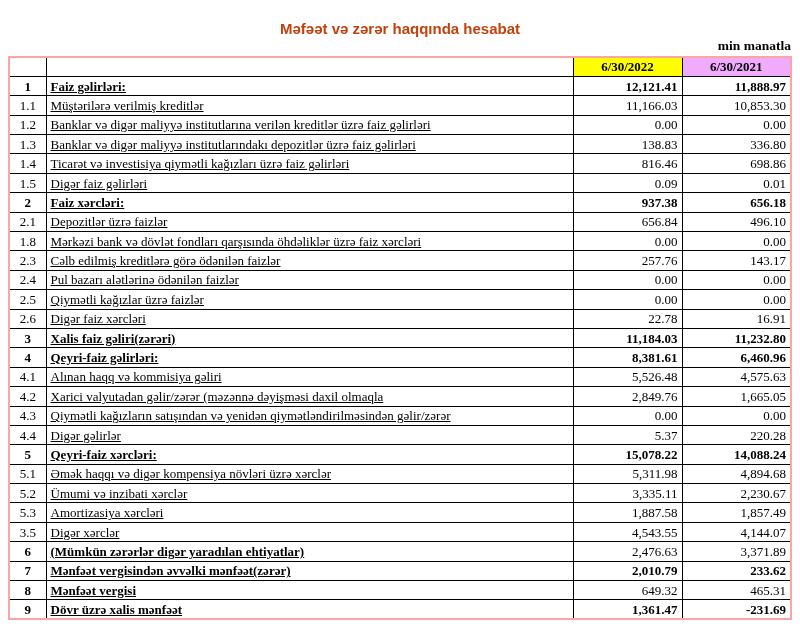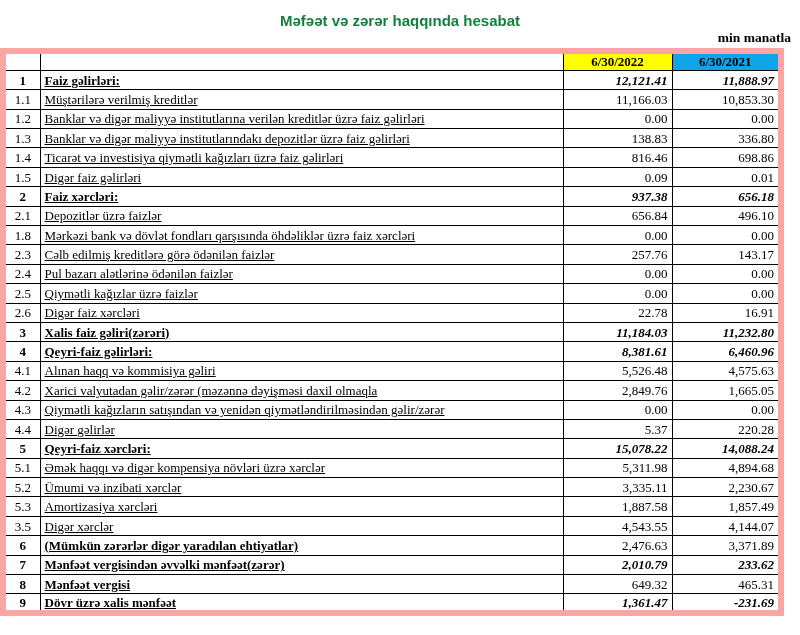--- a/index.html
+++ b/index.html
@@ -8,39 +8,40 @@
     width: 800px; height: 635px;
     background: #ffffff;
     font-family: "Liberation Serif", serif;
   }
   .page { width: 800px; height: 635px; overflow: hidden; }
   .title {
     font-family: "Liberation Sans", sans-serif;
     font-size: 15px;
     font-weight: bold;
     text-align: center;
-    margin: 12px 0 0 0;
-    color: #15803d;
+    margin: 20px 0 0 0;
+    color: #c2410c;
   }
   .unit-note {
     font-family: "Liberation Serif", serif;
     font-size: 13.5px;
     font-weight: bold;
     text-align: right;
     padding-right: 9px;
     margin-top: 1px;
     margin-bottom: 2px;
     color: #000;
     padding-left: 44px;
   }
   table.report {
     border-collapse: collapse;
     table-layout: fixed;
+    margin-left: 8px;
     width: 784px;
-    border: 6px solid #fca5a5;
+    border: 2px solid #fca5a5;
   }
   .report th, .report td {
     border: 1px solid #000;
     height: 19.4px;
     font-size: 13px;
     line-height: 1;
     padding: 0 4px;
     overflow: hidden;
     white-space: nowrap;
     color: #000;
@@ -48,36 +49,36 @@
   }
   .c-no    { width: 37px;  text-align: center; padding: 0 2px; }
   .c-label { text-align: left; text-decoration: underline; }
   .c-val   { width: 109px; text-align: right; }
   thead .c-val {
     text-align: center;
     font-weight: bold;
   }
   tr.label-bold .c-no,
   tr.label-bold .c-label { font-weight: bold; }
-  tr.values-bold .c-val  { font-weight: bold; font-style: italic; }
+  tr.values-bold .c-val  { font-weight: bold; }
 </style>
 </head>
 <body>
 
 <div class="page">
   <div class="title">Məfəət və zərər haqqında hesabat</div>
   <div class="unit-note">min manatla</div>
 
   <table class="report">
     <thead>
       <tr>
         <th class="c-no"></th>
         <th class="c-label"></th>
         <th class="c-val yellow-header" style="background: rgb(255, 255, 0);">6/30/2022</th>
-        <th class="c-val yellow-header" style="background: #0ea5e9;">6/30/2021</th>
+        <th class="c-val yellow-header" style="background: #f0abfc;">6/30/2021</th>
       </tr>
     </thead>
     <tbody id="report-body">
         <tr class="label-bold values-bold">
     <td class="c-no">1</td>
     <td class="c-label">Faiz gəlirləri:</td>
     <td class="c-val">12,121.41</td>
     <td class="c-val">11,888.97</td>
   </tr>
         <tr>

